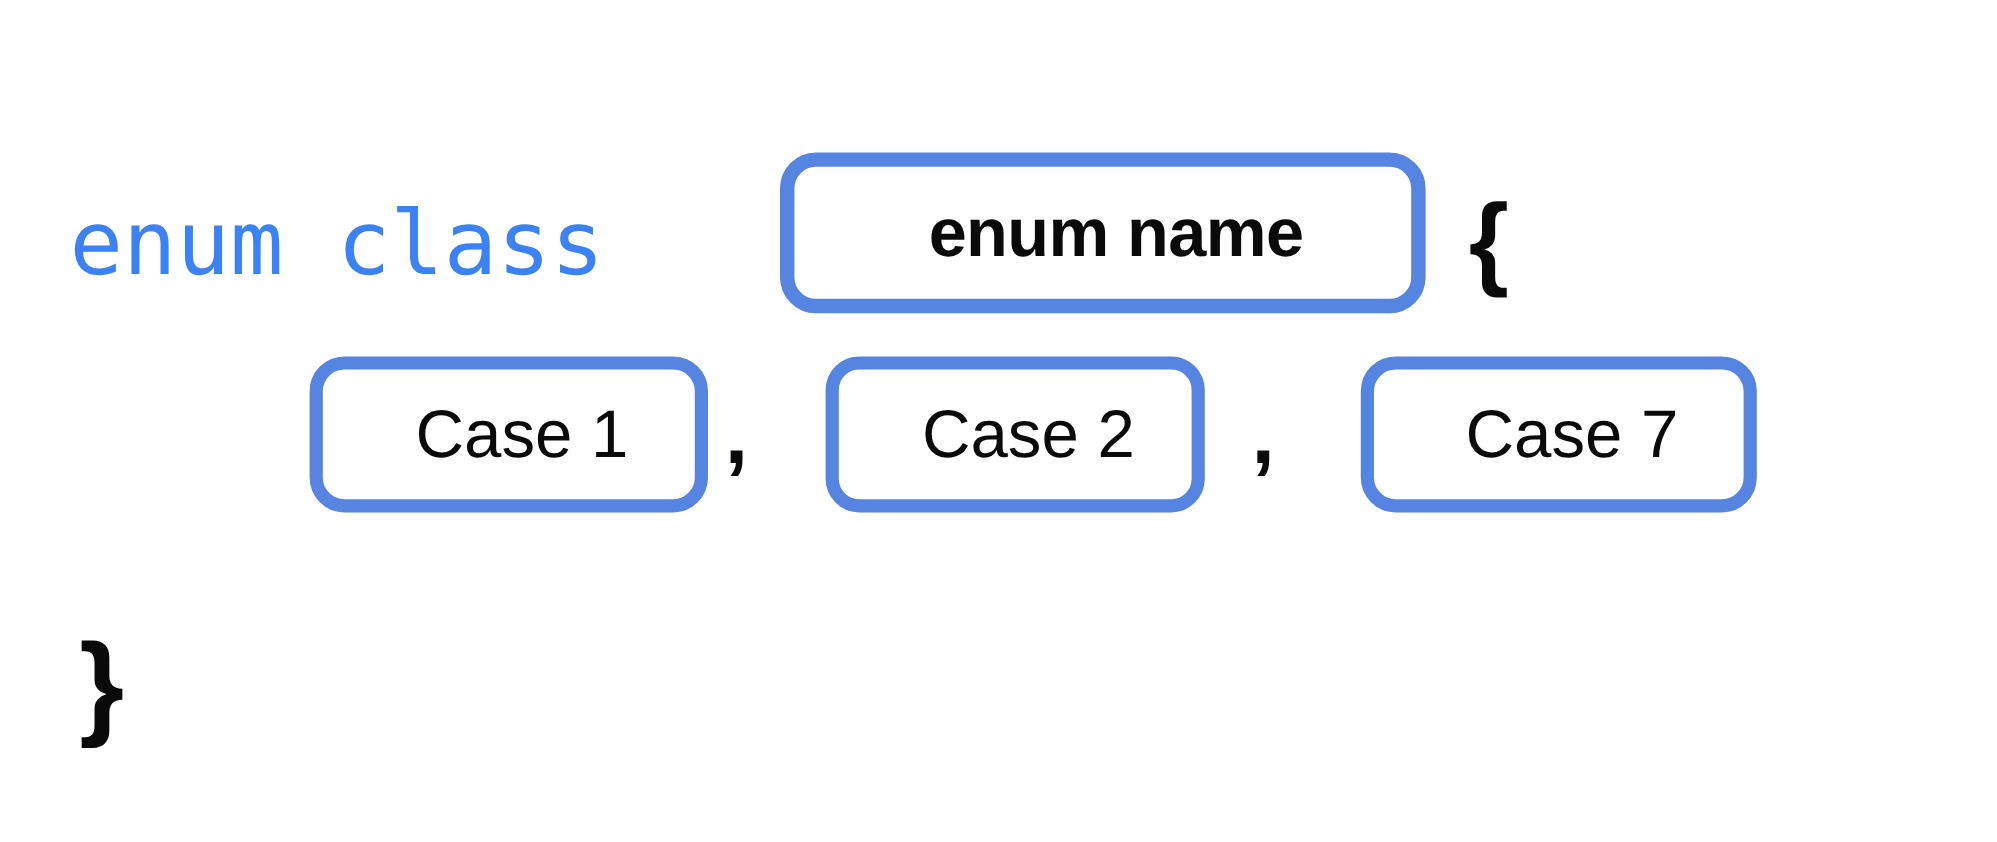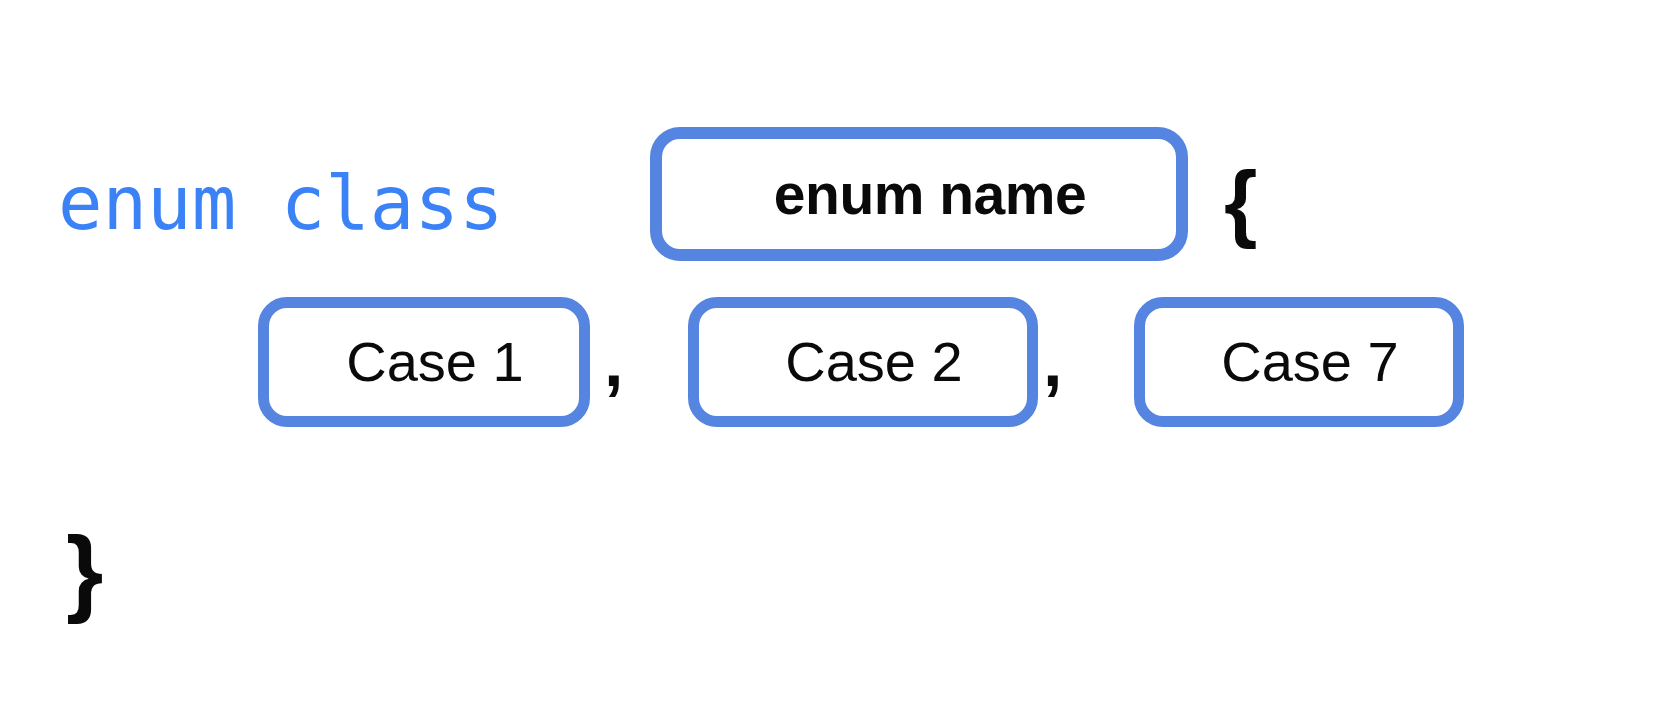--- a/index.html
+++ b/index.html
@@ -84,21 +84,21 @@
     border-width: 11px;
     border-radius: 29px;
   }
   .slot-case .slot-label {
     font-family: "Liberation Sans", sans-serif;
     font-weight: 400;
     font-size: 56px;
     letter-spacing: 0px;
   }
   .slot-case-1 { left: 248px; width: 332px; margin-left: 10px; }
-  .slot-case-2 { left: 688px; width: 350px; }
+  .slot-case-2 { left: 688px; width: 316px; border-radius: 28px; }
   .slot-case-3 { left: 1134px; width: 330px; }
 
   
   #kw-enum-class {
     left: 58px;
     top: 166px;
     font-size: 74px;
     letter-spacing: 0px;
   }
   #brace-open {

